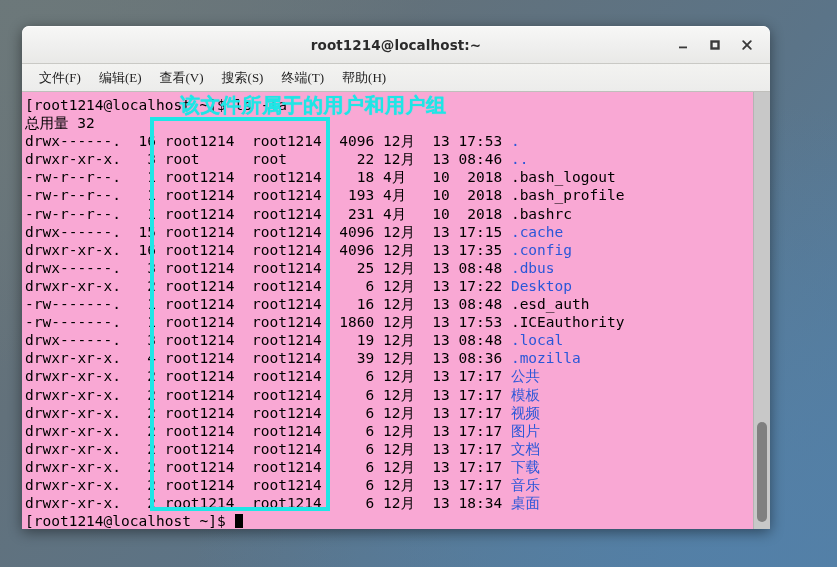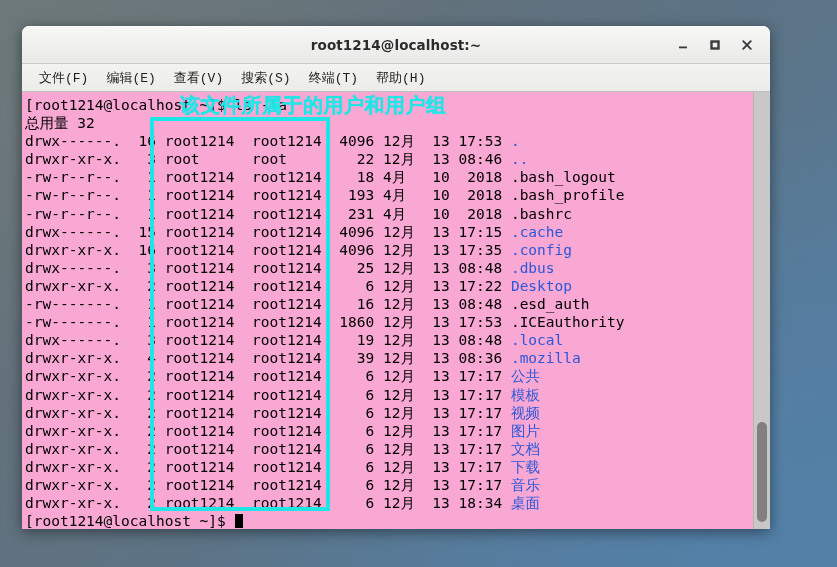--- a/index.html
+++ b/index.html
@@ -102,21 +102,21 @@
     border-bottom: 1px solid #bfbfbb;
     display: flex;
     align-items: center;
     padding-left: 8px;
     box-sizing: border-box;
   }
   .menu-item {
     font-size: 13px;
     color: #1e1e1e;
     padding: 3px 9px;
-    font-family: Liberation Mono, monospace;
+    font-family: Liberation Serif, serif;
     cursor: default;
     white-space: nowrap;
   }
 
   
   #term-wrap {
     position: relative;
     height: 438px;
     background: #ffffff;
     overflow: hidden;

